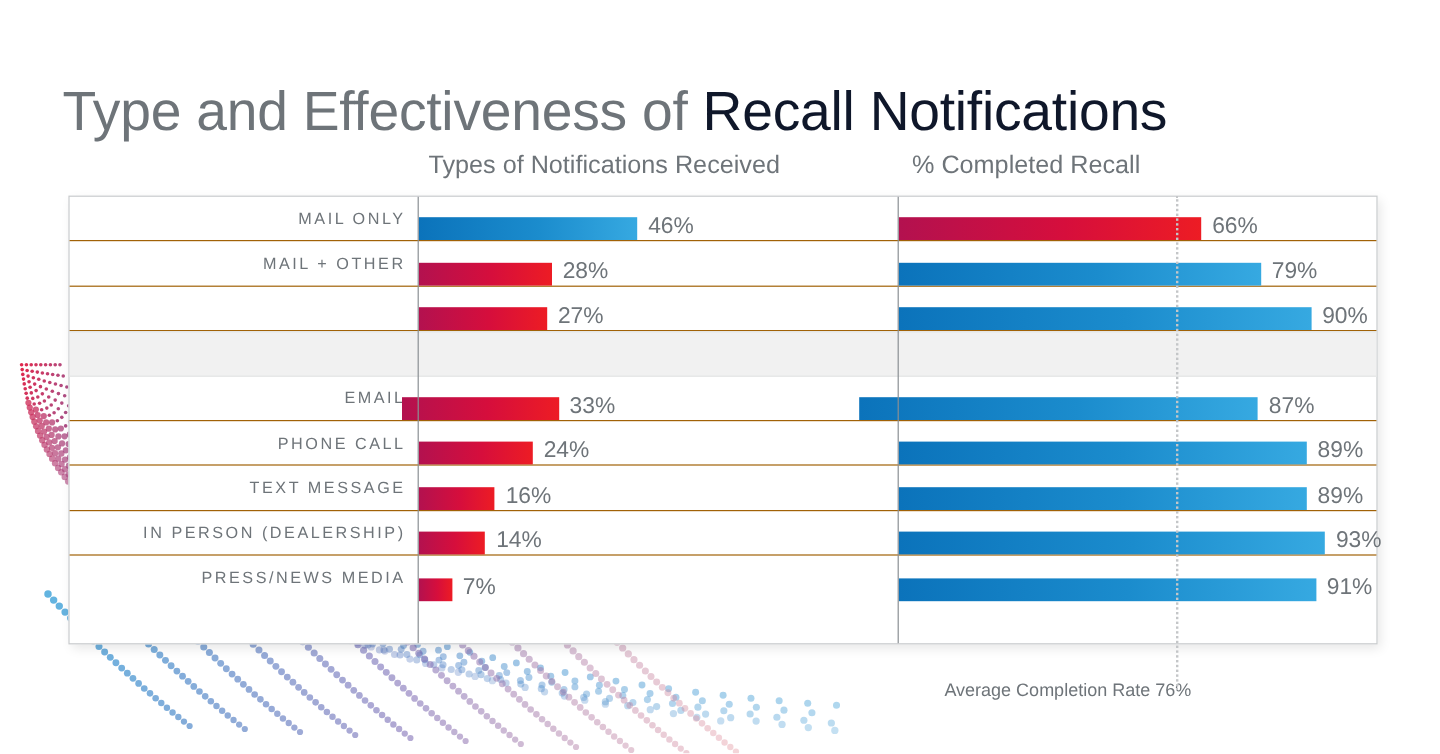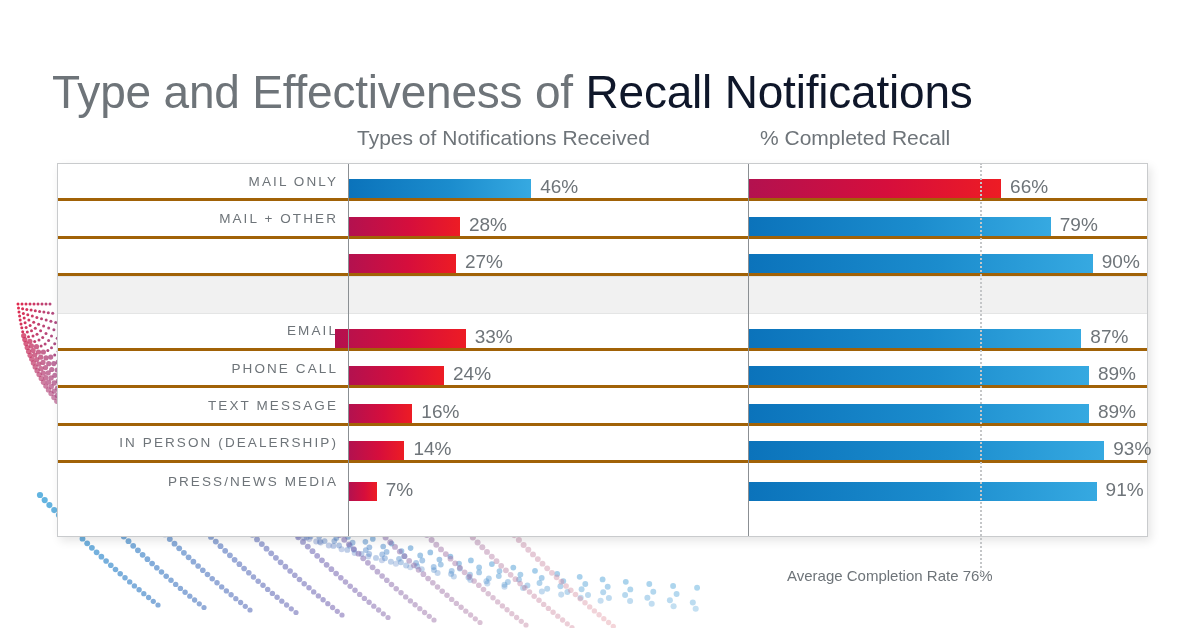--- a/index.html
+++ b/index.html
@@ -68,21 +68,21 @@
 
   .rows {
     position: relative;
     width: 100%;
     height: 100%;
   }
 
   .row {
     position: relative;
     height: 37.4px;
-    border-bottom: 3px solid #a16207;
+    border-bottom: 1px solid #a16207;
     box-sizing: border-box;
     display: flex;
     align-items: center;
   }
   .row:last-child { border-bottom: none; }
   .row.spacer {
     background: #f1f1f1;
     border-bottom: 1px solid #e4e5e5;
     border-top: 1px solid #e4e5e5;
   }
@@ -991,21 +991,21 @@
           <span class="bar-val">90%</span>
         </div>
       </div>
       <div class="row spacer"></div>
       <div class="row">
         <div class="row-label">EMAIL</div>
         <div class="bar-wrap" id="" style="left: 277px;">
           <div class="bar red" title="Types of Notifications Received: 33%" style="width: 130.68px;"></div>
           <span class="bar-val">33%</span>
         </div>
-        <div class="bar-wrap" id="" style="left: 691px;">
+        <div class="bar-wrap" id="" style="left: 658px;">
           <div class="bar blue" title="% Completed Recall: 87%" style="width: 332.34px;"></div>
           <span class="bar-val">87%</span>
         </div>
       </div>
       <div class="row">
         <div class="row-label">PHONE CALL</div>
         <div class="bar-wrap" id="" style="left: 291px;">
           <div class="bar red" title="Types of Notifications Received: 24%" style="width: 95.04px;"></div>
           <span class="bar-val">24%</span>
         </div>

